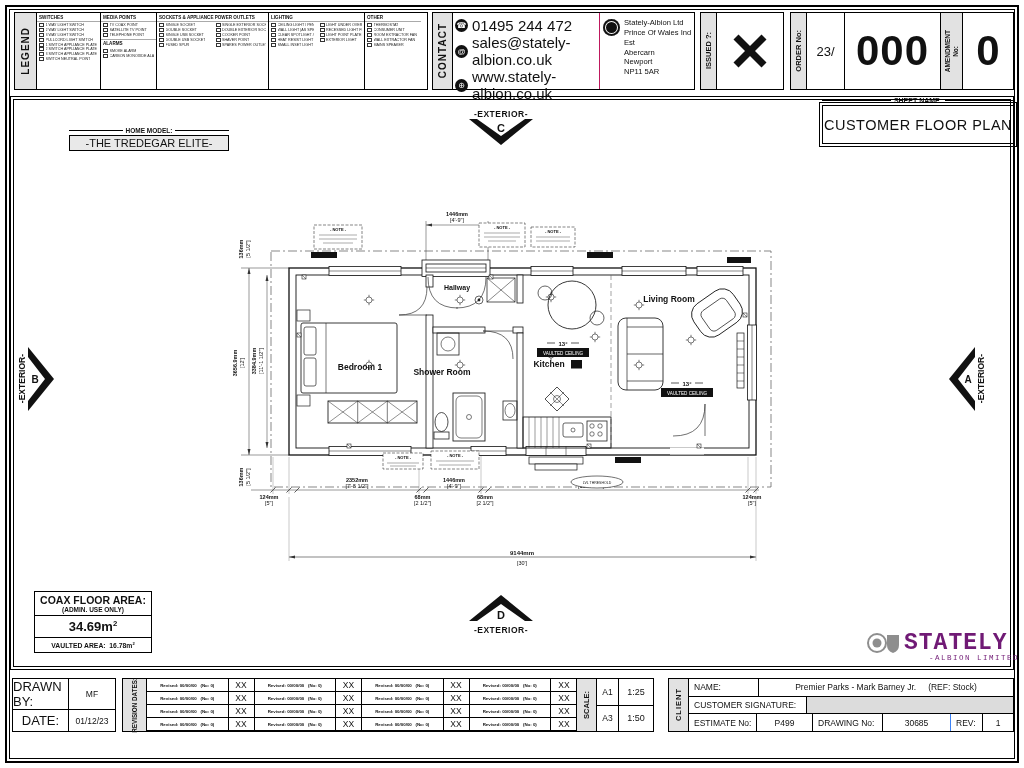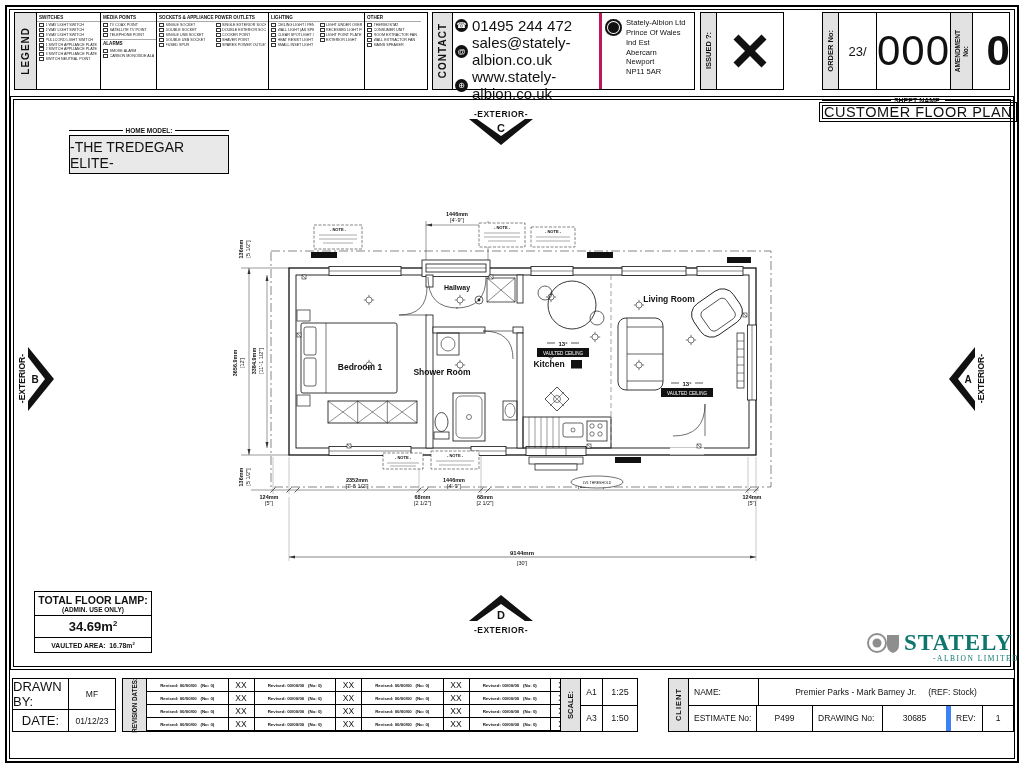--- a/index.html
+++ b/index.html
@@ -21,79 +21,79 @@
   .lrow{display:flex;align-items:center;gap:1.5px;padding:.4px 2px;break-inside:avoid}
   .lico{width:5px;height:4px;border:.6px solid #333;flex:0 0 auto}
   .llab{font-size:3.7px;white-space:nowrap;overflow:hidden;color:#222}
   
   #contact{left:432px;width:263px}
   #contact .vtab{flex-basis:20px}
   .c-left{flex:1;display:flex;flex-direction:column;justify-content:space-around;padding:4px 2px}
   .crow{display:flex;align-items:center;gap:4px}
   .cico{width:13px;height:13px;border-radius:50%;background:#111;color:#fff;font-size:8px;line-height:13px;text-align:center;flex:0 0 auto}
   .ctxt{font-size:15px}
-  .c-right{flex:0 0 95px;border-left:3px solid #be185d;position:relative;padding:5px 2px 2px 24px;font-size:7.6px;line-height:1.3}
+  .c-right{flex:0 0 95px;border-left:1px solid #be185d;position:relative;padding:5px 2px 2px 24px;font-size:7.6px;line-height:1.3}
   .clogo{position:absolute;left:3px;top:6px;width:17px;height:17px;border-radius:50%;background:#111;box-shadow:inset 0 0 0 2px #111,inset 0 0 0 3px #fff}
   
   #issued{left:700px;width:84px}
   #issued .vtab{flex-basis:16px}#issued .vtab>span{font-size:7.5px;letter-spacing:0}
   .xcell{flex:1;display:flex;align-items:center;justify-content:center}
-  #order{left:822px;width:188px}
+  #order{left:790px;width:224px}
   #order .vtab{flex-basis:16px}#order .vtab>span{font-size:7.5px;letter-spacing:0}
   .ocell{display:flex;align-items:center;justify-content:center;border-right:1px solid #000}
   .o-prefix{flex:0 0 38px;font-size:13px}
-  .o-num{flex:1;font-size:42px;font-weight:normal;letter-spacing:1px}
+  .o-num{flex:1;font-size:42px;font-weight:bold;letter-spacing:1px}
   .vtab2{flex:0 0 22px;display:flex;align-items:center;justify-content:center;gap:1px;background:#e2e2e2;border-right:1px solid #000}
   .vtab2>span{writing-mode:vertical-rl;transform:rotate(180deg);font-size:6.5px;font-weight:bold;white-space:nowrap}
   .o-amend{flex:0 0 50px;font-size:42px;font-weight:bold;border-right:none}
   
   #sheetname{position:absolute;left:822px;top:97px;width:192px}
   .sn-label{display:flex;align-items:center;gap:3px;font-size:7px;font-weight:bold;color:#111}
   .sn-label::before,.sn-label::after{content:"";flex:1;border-top:1px solid #000}
-  .sn-box{margin-top:1px;border:1px solid #000;outline:1px solid #000;outline-offset:2px;height:14px;display:flex;align-items:center;justify-content:center;font-size:14.5px;letter-spacing:.5px;background:#fff}
+  .sn-box{margin-top:1px;border:1px solid #000;outline:1px solid #000;outline-offset:2px;height:39px;display:flex;align-items:center;justify-content:center;font-size:14.5px;letter-spacing:.5px;background:#fff}
   
   .draw{position:absolute;left:10px;top:96px;width:1004px;height:574px;border:1px solid #000}
   .draw-inner{position:absolute;left:2px;top:2px;right:2px;bottom:2px;border:1px solid #000;pointer-events:none}
   #model{position:absolute;left:58px;top:30px;width:160px}
   .mod-label{display:flex;align-items:center;gap:3px;font-size:6.5px;font-weight:bold}
   .mod-label::before,.mod-label::after{content:"";flex:1;border-top:1px solid #000}
-  .mod-box{margin-top:1px;border:1px solid #000;height:39px;display:flex;align-items:center;justify-content:center;font-size:14px;background:#e9e9e9}
+  .mod-box{margin-top:1px;border:1px solid #000;height:16px;display:flex;align-items:center;justify-content:center;font-size:11px;background:#e9e9e9}
   .extword{font-size:8.5px;font-weight:bold;letter-spacing:.5px}
   .vword{writing-mode:vertical-rl;transform:rotate(180deg);font-size:8.5px;font-weight:bold}
   #ext-top{position:absolute;left:455px;top:12px;width:70px;text-align:center}
   #ext-bottom{position:absolute;left:448px;top:498px;width:84px;text-align:center}
   #ext-left{position:absolute;left:6px;top:250px;display:flex;align-items:center;gap:1px}
   #ext-right{position:absolute;left:938px;top:250px;display:flex;align-items:center;gap:1px}
   .plansvg{position:absolute;left:218px;top:108px}
   
   #areabox{position:absolute;left:23px;top:494px;width:118px;border:1.5px solid #000;text-align:center;background:#fff}
   .ar-title{font-size:10.5px;font-weight:bold;padding-top:2px}
   .ar-sub{font-size:6.5px;font-weight:bold;padding-bottom:2px}
   .ar-val{border-top:1px solid #000;font-size:13px;font-weight:bold;padding:3px 0}
   .ar-vault{border-top:1px solid #000;font-size:6.8px;font-weight:bold;padding:2.5px 0}
   sup{font-size:60%}
   
-  #logo{position:absolute;left:856px;top:532px;width:152px;color:#0f766e;font-family:Liberation Serif, serif}
+  #logo{position:absolute;left:856px;top:532px;width:152px;color:#701a75;font-family:Liberation Mono, monospace}
   .logo-row{display:flex;align-items:center;gap:3px}
   .logo-name{font-size:23px;font-weight:bold;letter-spacing:1px}
   .logo-sub{font-size:7.5px;letter-spacing:1.5px;text-align:right;margin-top:-3px}
   
   .botbox{position:absolute;top:678px;height:54px;border:1.5px solid #000;background:#fff;display:flex}
   #drawnbox{left:12px;width:104px;flex-direction:column}
   .dr-row{flex:1;display:flex;border-bottom:1px solid #000}
   .dr-row:last-child{border-bottom:none}
   .dr-lab{flex:0 0 56px;border-right:1px solid #000;display:flex;align-items:center;justify-content:center;font-size:13px}
   .dr-val{flex:1;display:flex;align-items:center;justify-content:center;font-size:8.5px}
   #revbox{left:122px;width:456px}
   #revbox .vtab{flex-basis:24px}#revbox .vtab>span{font-size:6.3px;letter-spacing:0}
   #revgrid{flex:1;display:grid;grid-template-columns:repeat(4,1fr 26px);grid-auto-rows:1fr}
   .rev-cell{border-right:.5px solid #000;border-bottom:.5px solid #000;display:flex;align-items:center;justify-content:center;font-size:4.4px;font-weight:bold;white-space:pre}
   .rev-xx{border-right:.5px solid #000;border-bottom:.5px solid #000;display:flex;align-items:center;justify-content:center;font-size:8.5px}
   #revgrid>div:nth-child(8n){border-right:none}
-  #scalebox{left:560px;width:78px}
+  #scalebox{left:576px;width:78px}
   #scalebox .vtab{flex-basis:20px}#scalebox .vtab>span{font-size:7.5px;letter-spacing:0}
   .sc-table{flex:1;display:flex;flex-direction:column}
   .sc-row{flex:1;display:flex;border-bottom:1px solid #000}
   .sc-row:last-child{border-bottom:none}
   .sc-a{flex:0 0 22px;border-right:1px solid #000;display:flex;align-items:center;justify-content:center;font-size:8.5px}
   .sc-b{flex:1;display:flex;align-items:center;justify-content:center;font-size:9px}
   #clientbox{left:668px;width:346px}
   #clientbox .vtab{flex-basis:20px}#clientbox .vtab>span{font-size:7.5px}
   .cl-col{flex:1;display:flex;flex-direction:column}
   .cl-row{display:flex;border-bottom:1px solid #000;flex:1;align-items:stretch}
@@ -685,21 +685,21 @@
         <rect x="202" y="246" width="48" height="18" fill="#fff" stroke="#333" stroke-width="0.6" stroke-dasharray="3 1.5"></rect>
         <text x="226" y="252" font-size="4" font-weight="bold" fill="#111">- NOTE -</text>
         <line x1="207" y1="256" x2="245" y2="256" stroke="#888" stroke-width="0.7"></line>
         <line x1="210" y1="260" x2="242" y2="260" stroke="#888" stroke-width="0.7"></line>
         <ellipse cx="368" cy="277" rx="26" ry="6" fill="#fff" stroke="#333" stroke-width="0.7"></ellipse>
         <text x="368" y="279" font-size="3.5" fill="#111">LVL THRESHOLD</text>
       </g>
     </svg>
 
     <div id="areabox">
-      <div class="ar-title">TOTAL FLOOR LAMP:</div>
+      <div class="ar-title">COAX FLOOR AREA:</div>
       <div class="ar-sub">(ADMIN. USE ONLY)</div>
       <div class="ar-val"><span>34.69m</span><sup>2</sup></div>
       <div class="ar-vault"><span>VAULTED AREA:</span>&nbsp;&nbsp;<span>16.78m</span><sup>2</sup></div>
     </div>
 
     <div id="logo">
       <div class="logo-row">
         <svg width="34" height="28" viewBox="0 0 34 28">
           <circle cx="10" cy="14" r="9" fill="none" stroke="#8e8e8e" stroke-width="2"></circle>
           <circle cx="10" cy="14" r="4.5" fill="#8e8e8e"></circle>
@@ -784,22 +784,26 @@
       </div>
     <div class="cl-col">
       <div class="cl-row">
         <div class="cl-lab" style="flex:0 0 70px">NAME:</div>
         <div class="cl-val" style="flex:1">
           <span>Premier Parks - Mark Barney Jr.</span>
             <span>(REF: Stock)</span>
         </div>
       </div>
       <div class="cl-row">
+        <div class="cl-lab" style="flex:0 0 118px">CUSTOMER SIGNATURE:</div>
+        <div class="sig-space"></div>
+      </div>
+      <div class="cl-row">
         <div class="cl-lab" style="flex:0 0 68px">ESTIMATE No:</div>
         <div class="cl-val" style="flex:0 0 56px;border-right:1px solid #000">P499</div>
         <div class="cl-lab" style="flex:0 0 70px">DRAWING No:</div>
-        <div class="cl-val" style="flex:0 0 68px;border-right:5px solid #3b82f6">30685</div>
+        <div class="cl-val" style="flex:0 0 68px;border-right:1px solid #3b82f6">30685</div>
         <div class="cl-lab" style="flex:0 0 32px">REV:</div>
         <div class="cl-val" style="flex:1">1</div>
       </div>
     </div>
   </div>
 </div>
 
 </body></html>

